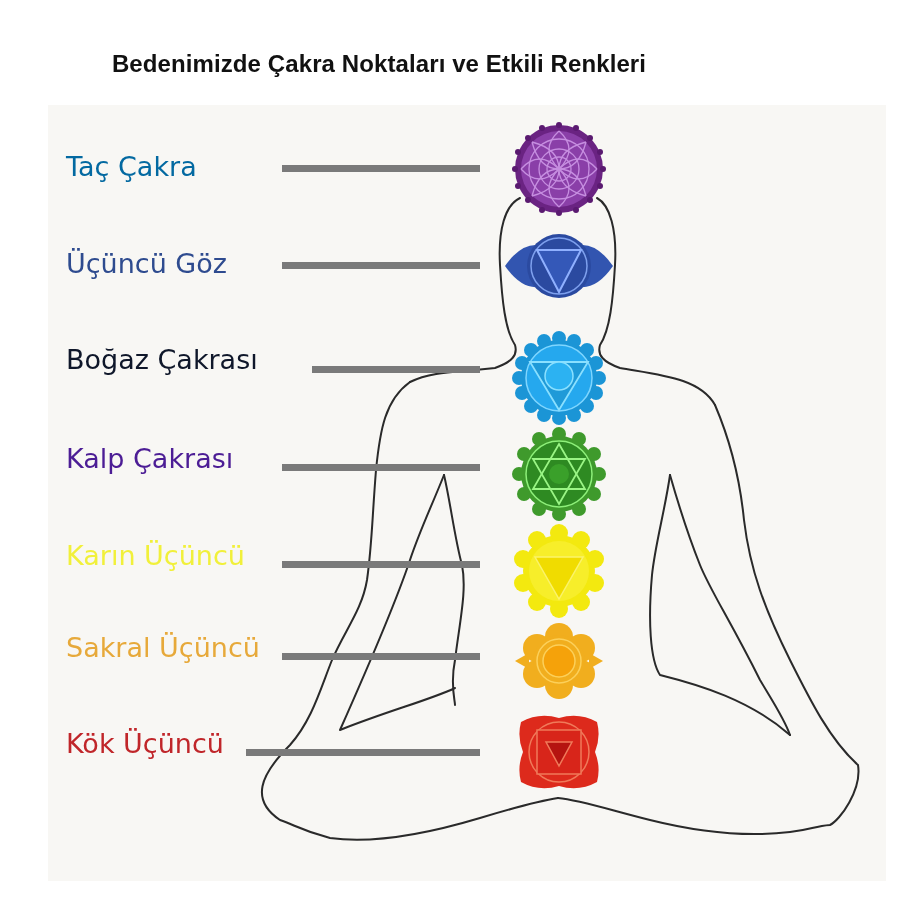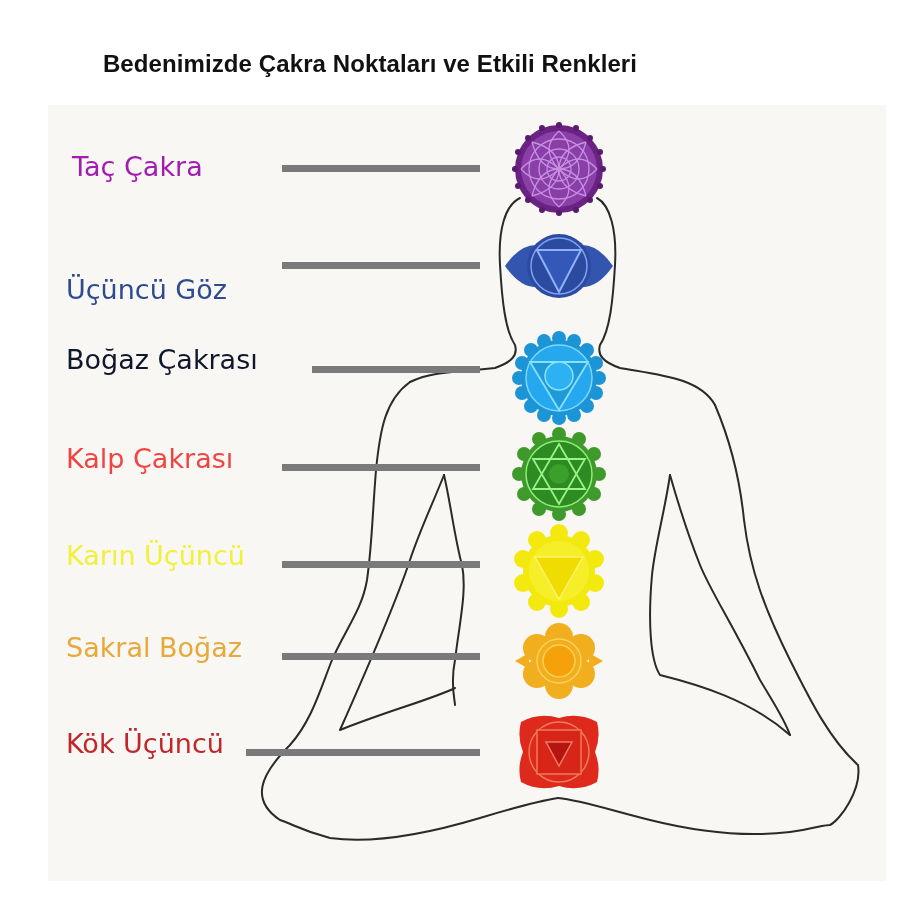--- a/index.html
+++ b/index.html
@@ -1,18 +1,18 @@
 <!DOCTYPE html>
 <html><head>
 <meta charset="utf-8">
 <style>
   html, body { margin: 0; padding: 0; background: #ffffff; }
   body { width: 920px; height: 920px; position: relative; overflow: hidden;
          font-family: "DejaVu Sans", sans-serif; }
-  .title { position: absolute; left: 4px; top: 50px; width: 732px; text-align: center;
+  .title { position: absolute; left: 13px; top: 50px; width: 732px; text-align: center;
            font-family: "Liberation Sans", sans-serif; font-weight: bold; font-size: 24px;
            color: #111111; letter-spacing: 0.1px; }
   .panel { position: absolute; left: 48px; top: 105px; width: 838px; height: 776px;
            background: #f8f7f4; }
   .body-svg { position: absolute; left: 0; top: 0; }
   .label { position: absolute; left: 66px; font-family: "DejaVu Sans", sans-serif;
            font-size: 27px; white-space: nowrap; }
   .leader { position: absolute; height: 7px; background: #7a7a7a; }
   .chakra { position: absolute; }
 </style>
@@ -35,26 +35,26 @@
     <path d="M444 475 C 450 500, 455 540, 462 565 C 467 590, 460 620, 455 660 C 450 685, 455 700, 455 705"></path>
     <path d="M444 475 C 430 510, 420 530, 410 560 C 400 590, 380 640, 340 730 C 390 710, 430 700, 455 688"></path>
 
     <path d="M715 405 C 730 440, 740 480, 744 520 C 750 570, 765 610, 790 660 C 810 700, 830 740, 858 765 C 862 790, 840 820, 830 825 C 815 826, 810 830, 790 832 C 740 838, 690 830, 650 820 C 610 810, 580 800, 558 798"></path>
 
     <path d="M670 475 C 665 510, 655 545, 652 575 C 648 620, 650 660, 660 675 C 700 685, 750 700, 790 735"></path>
     <path d="M670 475 C 680 510, 690 540, 700 565 C 710 590, 730 620, 760 680 C 775 705, 785 720, 790 735"></path>
   </g>
 </svg>
 
-<div class="label" style="top: 151px; color: #a21caf; margin-left: 6px;">Taç Çakra</div>
-<div class="label" style="top: 248px; color: rgb(46, 75, 143); margin-top: 26px;">Üçüncü Göz</div>
+<div class="label" style="top: 151px; color: #0369a1;">Taç Çakra</div>
+<div class="label" style="top: 248px; color: rgb(46, 75, 143);">Üçüncü Göz</div>
 <div class="label" style="top: 344px; color: #0f172a;">Boğaz Çakrası</div>
-<div class="label" style="top: 443px; color: #ef4444;">Kalp Çakrası</div>
+<div class="label" style="top: 443px; color: #4c1d95;">Kalp Çakrası</div>
 <div class="label" style="top: 540px; color: rgb(241, 240, 58);">Karın Üçüncü</div>
-<div class="label" style="top: 632px; color: rgb(231, 169, 58);">Sakral Boğaz</div>
+<div class="label" style="top: 632px; color: rgb(231, 169, 58);">Sakral Üçüncü</div>
 <div class="label" style="top: 728px; color: rgb(192, 38, 42);">Kök Üçüncü</div>
 
 <div class="leader" style="left:282px; top:165px; width:198px"></div>
 <div class="leader" style="left:282px; top:262px; width:198px"></div>
 <div class="leader" style="left:312px; top:366px; width:168px"></div>
 <div class="leader" style="left:282px; top:464px; width:198px"></div>
 <div class="leader" style="left:282px; top:561px; width:198px"></div>
 <div class="leader" style="left:282px; top:653px; width:198px"></div>
 <div class="leader" style="left:246px; top:749px; width:234px"></div>
 

